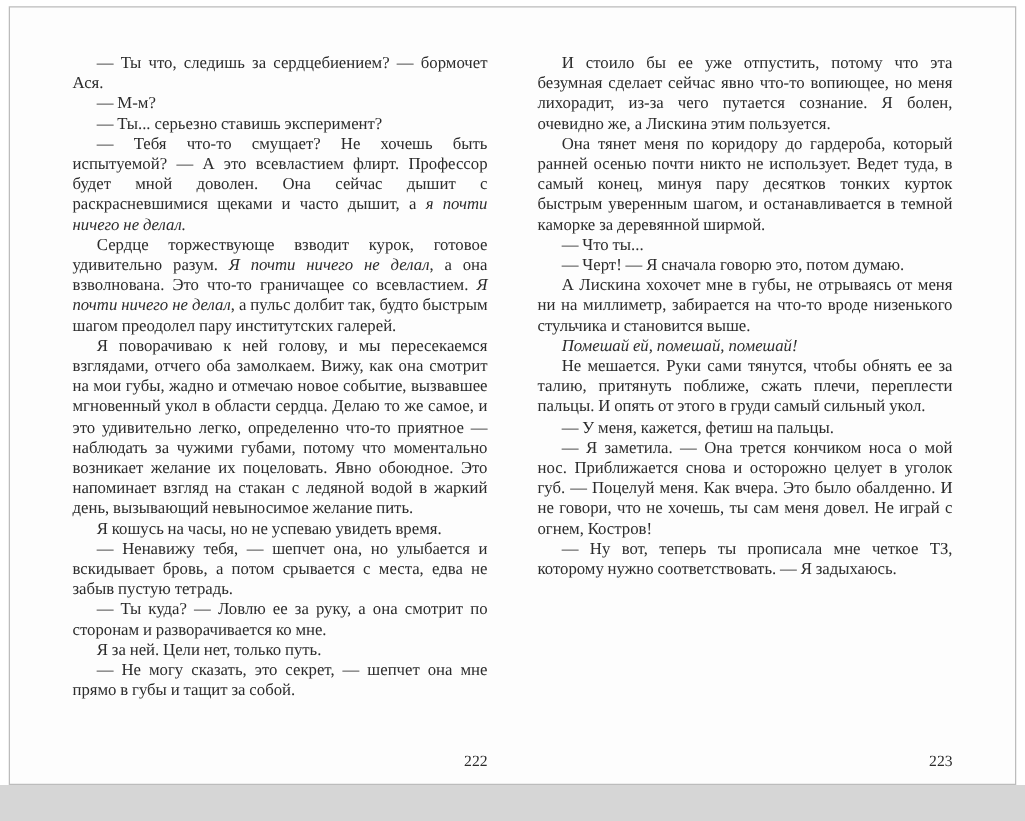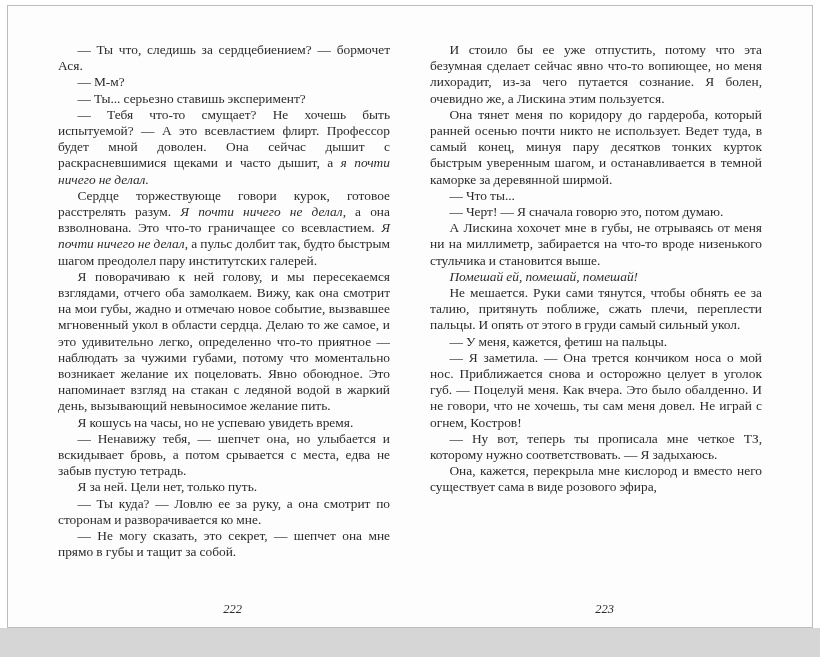--- a/index.html
+++ b/index.html
@@ -35,58 +35,56 @@
   .para {
     margin: 0;
     text-indent: 1.45em;
     hyphens: auto;
     -webkit-hyphens: auto;
     word-spacing: -0.02em;
   }
   .para em { font-style: italic; }
   .page-number {
     position: absolute; left: 17px; right: 0; bottom: 10px;
-    text-align: center;
+    text-align: right;
     font-size: 12.5px;
     color: var(--text, #2b2b2b);
-    font-style: italic;
   }
 </style>
 </head>
 <body>
 
 <div class="viewer">
   <div class="book">
     <div class="page-col">
       <div class="text">
           <p class="para"><span>— Ты что, следишь за сердцебиением? — бормочет Ася.</span></p>
           <p class="para"><span>— М-м?</span></p>
           <p class="para"><span>— Ты... серьезно ставишь эксперимент?</span></p>
           <p class="para"><span>— Тебя что-то смущает? Не хочешь быть испытуемой? — А это всевластием флирт. Профессор будет мной доволен. Она сейчас дышит с раскрасневшимися щеками и часто дышит, а </span><em>я почти ничего не делал.</em></p>
-          <p class="para"><span>Сердце торжествующе говори курок, готовое расстрелять разум. </span><em>Я почти ничего не делал</em><span>, а она взволнована. Это что-то граничащее со всевластием. </span><em>Я почти ничего не делал</em><span>, а пульс долбит так, будто быстрым шагом преодолел пару институтских галерей.</span></p>
+          <p class="para"><span>Сердце торжествующе взводит курок, готовое удивительно разум. </span><em>Я почти ничего не делал</em><span>, а она взволнована. Это что-то граничащее со всевластием. </span><em>Я почти ничего не делал</em><span>, а пульс долбит так, будто быстрым шагом преодолел пару институтских галерей.</span></p>
           <p class="para"><span>Я поворачиваю к ней голову, и мы пересекаемся взглядами, отчего оба замолкаем. Вижу, как она смотрит на мои губы, жадно и отмечаю новое событие, вызвавшее мгновенный укол в области сердца. Делаю то же самое, и это удивительно легко, определенно что-то приятное — наблюдать за чужими губами, потому что моментально возникает желание их поцеловать. Явно обоюдное. Это напоминает взгляд на стакан с ледяной водой в жаркий день, вызывающий невыносимое желание пить.</span></p>
           <p class="para"><span>Я кошусь на часы, но не успеваю увидеть время.</span></p>
           <p class="para"><span>— Ненавижу тебя, — шепчет она, но улыбается и вскидывает бровь, а потом срывается с места, едва не забыв пустую тетрадь.</span></p>
+          <p class="para"><span>— Ты куда? — Ловлю ее за руку, а она смотрит по сторонам и разворачивается ко мне.</span></p>
           <p class="para"><span>Я за ней. Цели нет, только путь.</span></p>
-          <p class="para"><span>— Ты куда? — Ловлю ее за руку, а она смотрит по сторонам и разворачивается ко мне.</span></p>
           <p class="para"><span>— Не могу сказать, это секрет, — шепчет она мне прямо в губы и тащит за собой.</span></p>
         </div>
       <div class="page-number">222</div>
     </div>
     <div class="page-col">
       <div class="text">
           <p class="para"><span>И стоило бы ее уже отпустить, потому что эта безумная сделает сейчас явно что-то вопиющее, но меня лихорадит, из-за чего путается сознание. Я болен, очевидно же, а Лискина этим пользуется.</span></p>
           <p class="para"><span>Она тянет меня по коридору до гардероба, который ранней осенью почти никто не использует. Ведет туда, в самый конец, минуя пару десятков тонких курток быстрым уверенным шагом, и останавливается в темной каморке за деревянной ширмой.</span></p>
           <p class="para"><span>— Что ты...</span></p>
           <p class="para"><span>— Черт! — Я сначала говорю это, потом думаю.</span></p>
           <p class="para"><span>А Лискина хохочет мне в губы, не отрываясь от меня ни на миллиметр, забирается на что-то вроде низенького стульчика и становится выше.</span></p>
           <p class="para"><em>Помешай ей, помешай, помешай!</em></p>
           <p class="para"><span>Не мешается. Руки сами тянутся, чтобы обнять ее за талию, притянуть поближе, сжать плечи, переплести пальцы. И опять от этого в груди самый сильный укол.</span></p>
           <p class="para"><span>— У меня, кажется, фетиш на пальцы.</span></p>
           <p class="para"><span>— Я заметила. — Она трется кончиком носа о мой нос. Приближается снова и осторожно целует в уголок губ. — Поцелуй меня. Как вчера. Это было обалденно. И не говори, что не хочешь, ты сам меня довел. Не играй с огнем, Костров!</span></p>
           <p class="para"><span>— Ну вот, теперь ты прописала мне четкое ТЗ, которому нужно соответствовать. — Я задыхаюсь.</span></p>
-          <p class="para"><span>Она, кажется, перекрыла мне кислород и вместо него существует сама в виде розового эфира,</span></p>
         </div>
       <div class="page-number">223</div>
     </div>
   </div>
   <div class="desk-band"></div>
 </div>
 
 </body></html>

